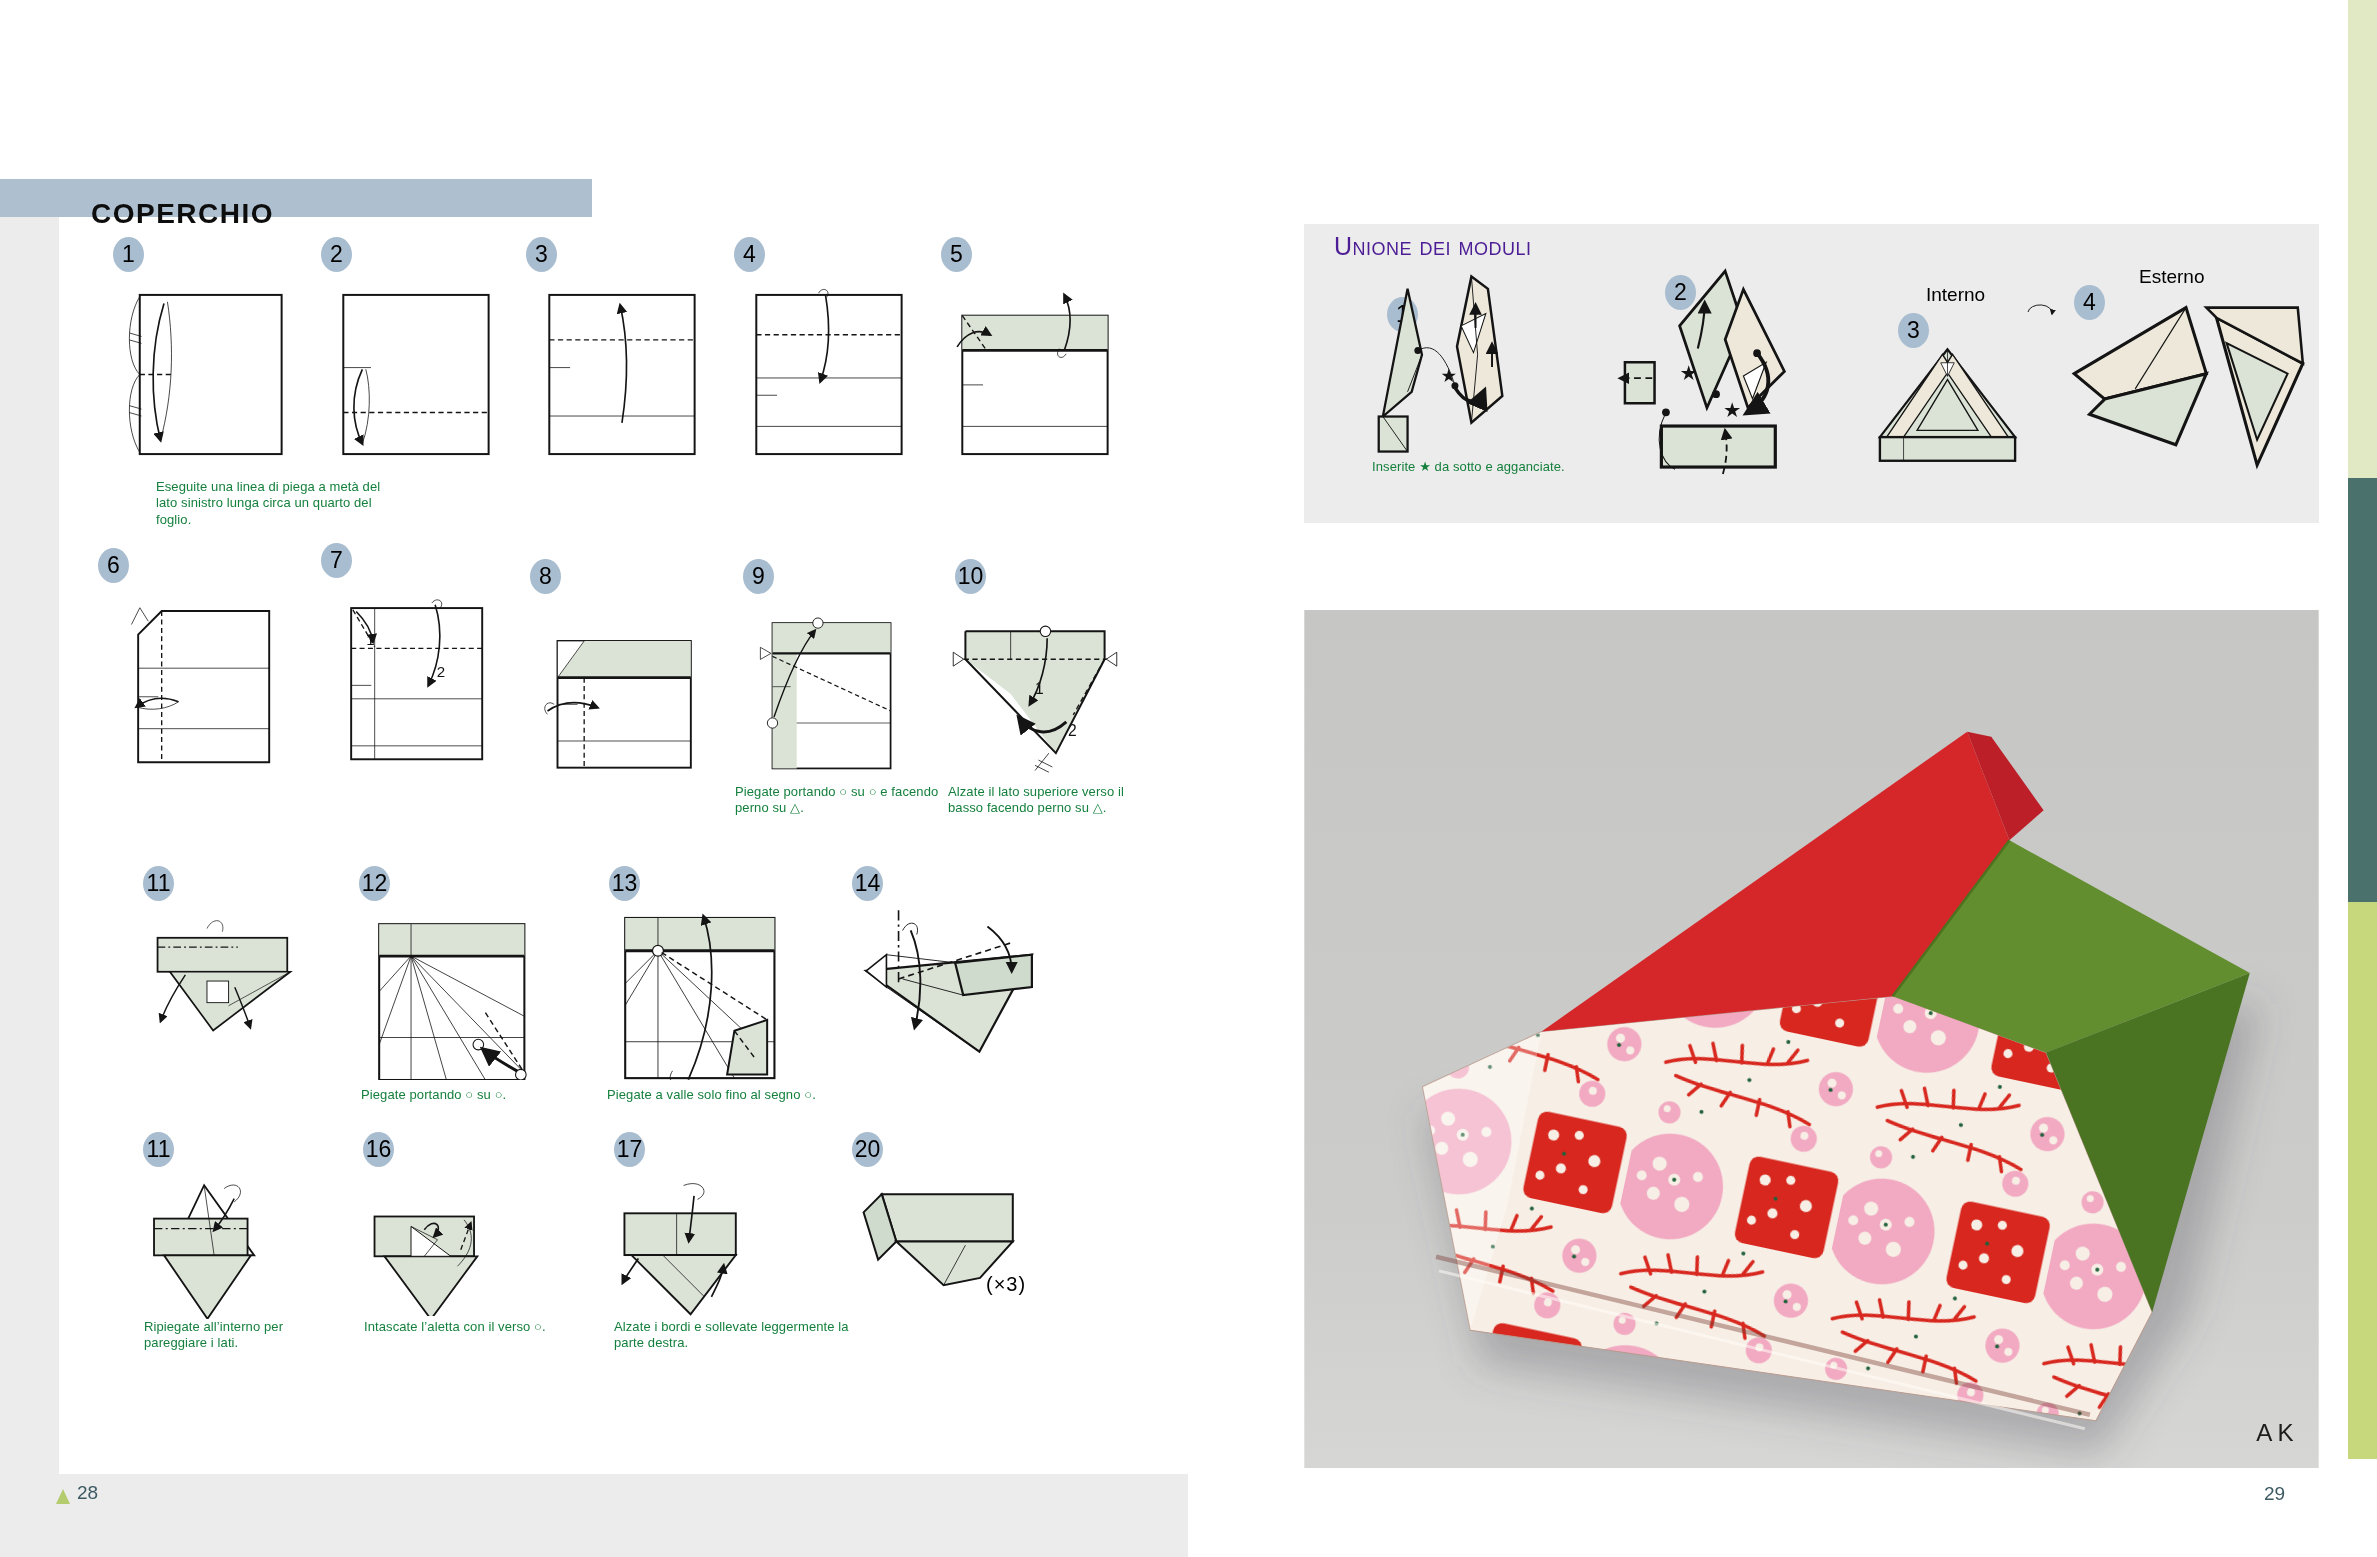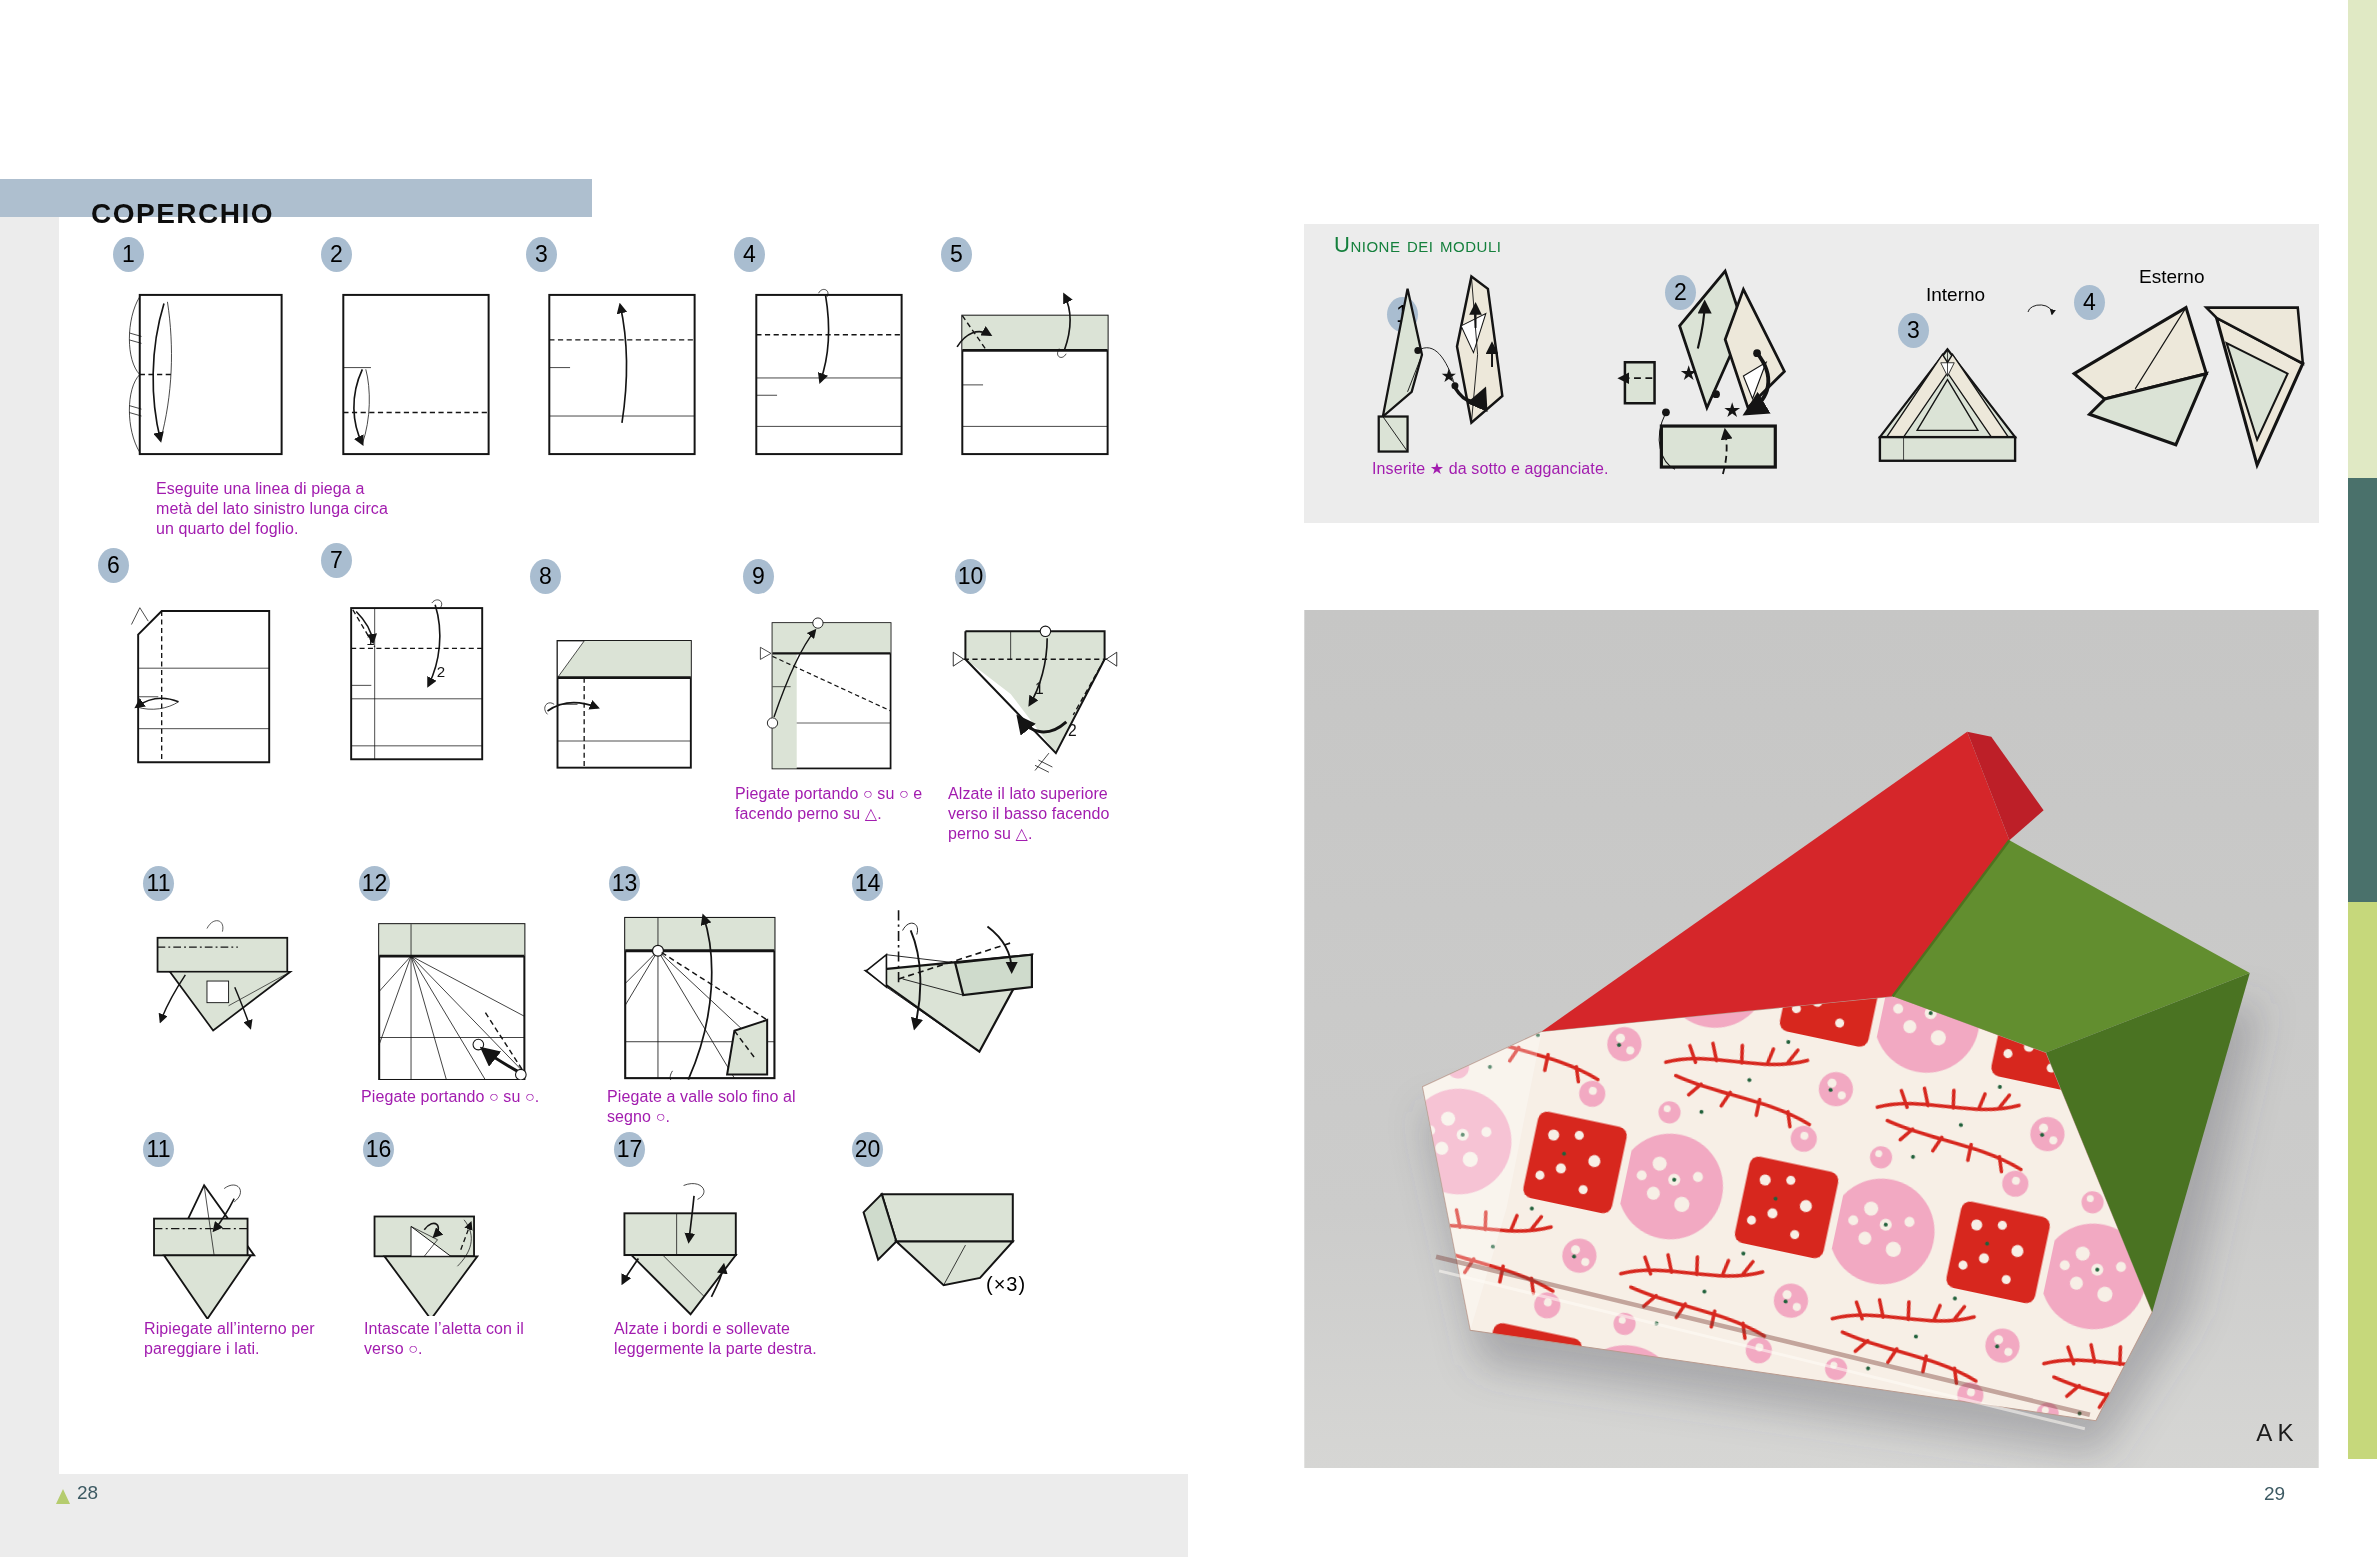--- a/index.html
+++ b/index.html
@@ -15,40 +15,40 @@
   .footer-band{left:0;top:1474px;width:1188px;height:84px;background:#ececec;}
   .title-bar{left:0;top:179px;width:592px;height:38px;background:#aebfcf;display:flex;align-items:center;}
   .title-bar span{margin-left:91px;font-size:28px;font-weight:600;letter-spacing:1.5px;color:#0d0d0d;margin-top:32px;}
   
   .num{
     width:31px;height:35px;border-radius:50%;background:#a9bdd0;
     display:flex;align-items:center;justify-content:center;
     font-size:23px;font-weight:500;color:#000;
   }
   .cap{
-    font-size:16px;line-height:1.26;letter-spacing:0.1px;color:#a21caf;font-weight:400;
+    font-size:13px;line-height:1.26;letter-spacing:0.1px;color:#15803d;font-weight:400;
   }
   .note{font-size:20px;letter-spacing:1px;color:#000;}
   
   .o{fill:none;stroke:#141414;stroke-width:1.15;stroke-linejoin:miter;}
   .ob{fill:none;stroke:#141414;stroke-width:1.6;}
   .c{fill:none;stroke:#141414;stroke-width:0.45;}
   .d{fill:none;stroke:#141414;stroke-width:0.8;stroke-dasharray:3 2;}
   .dd{fill:none;stroke:#141414;stroke-width:0.8;stroke-dasharray:5 2 1.2 2;}
   .a{fill:none;stroke:#141414;stroke-width:0.95;}
   .ab{fill:none;stroke:#141414;stroke-width:1.7;}
   .g{fill:#dbe3d6;}
   .g2{fill:#cfdbcc;}
   .cr{fill:#ede8da;}
   .w{fill:#ffffff;}
   .lbl{font-size:9px;font-family:"Liberation Sans",sans-serif;fill:#141414;}
   .star{font-size:9px;fill:#141414;}
   
   .union-panel{left:1304px;top:224px;width:1015px;height:299px;background:#ececec;}
-  .union-title{left:30px;top:8px;font-size:22px;font-weight:500;font-variant:small-caps;letter-spacing:0.5px;color:#15803d;}
+  .union-title{left:30px;top:8px;font-size:25px;font-weight:500;font-variant:small-caps;letter-spacing:0.5px;color:#4c1d95;}
   .mod-label{font-size:19px;font-weight:400;color:#000;}
   .photo{left:1304px;top:610px;width:942px;height:858px;}
   .pgnum{font-size:19px;color:#3d5a63;}
   .tri{display:inline-block;width:0;height:0;border-left:7.5px solid transparent;border-right:7.5px solid transparent;border-bottom:15px solid #b5cc6e;margin-right:7px;}
   .edge1{left:2348px;top:0;width:30px;height:478px;background:#e0e9c4;}
   .edge2{left:2348px;top:478px;width:30px;height:425px;background:#4a716b;}
   .edge3{left:2348px;top:902px;width:30px;height:557px;background:#c6d87b;}
 </style>
 </head>
 <body>

